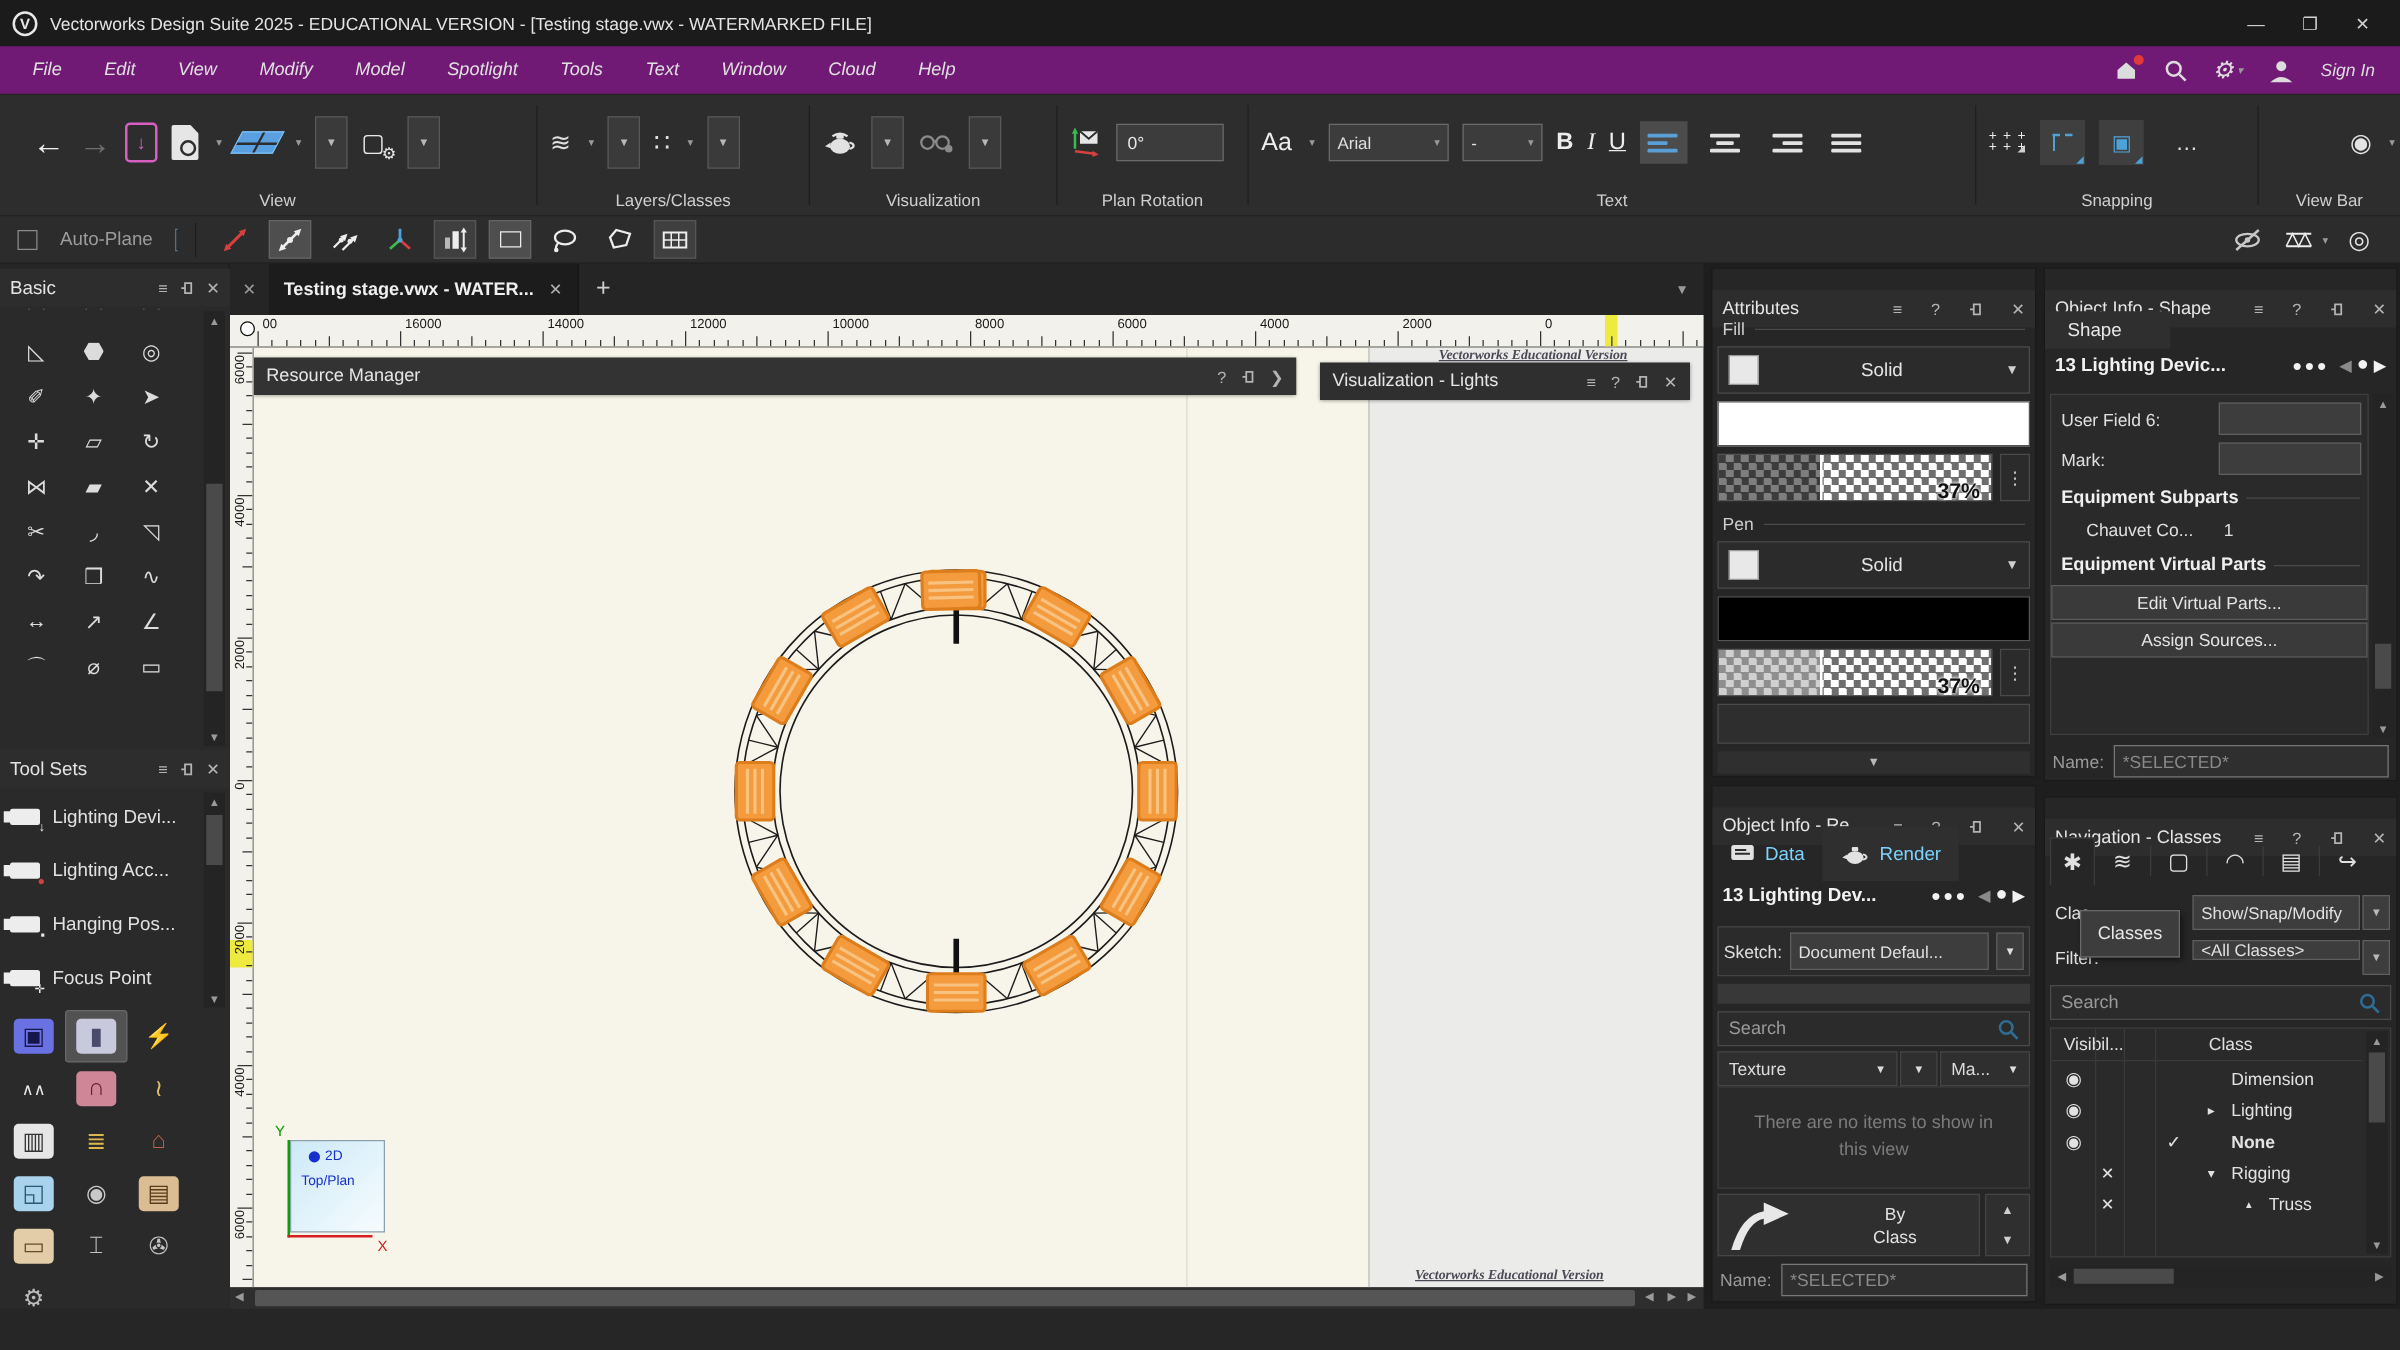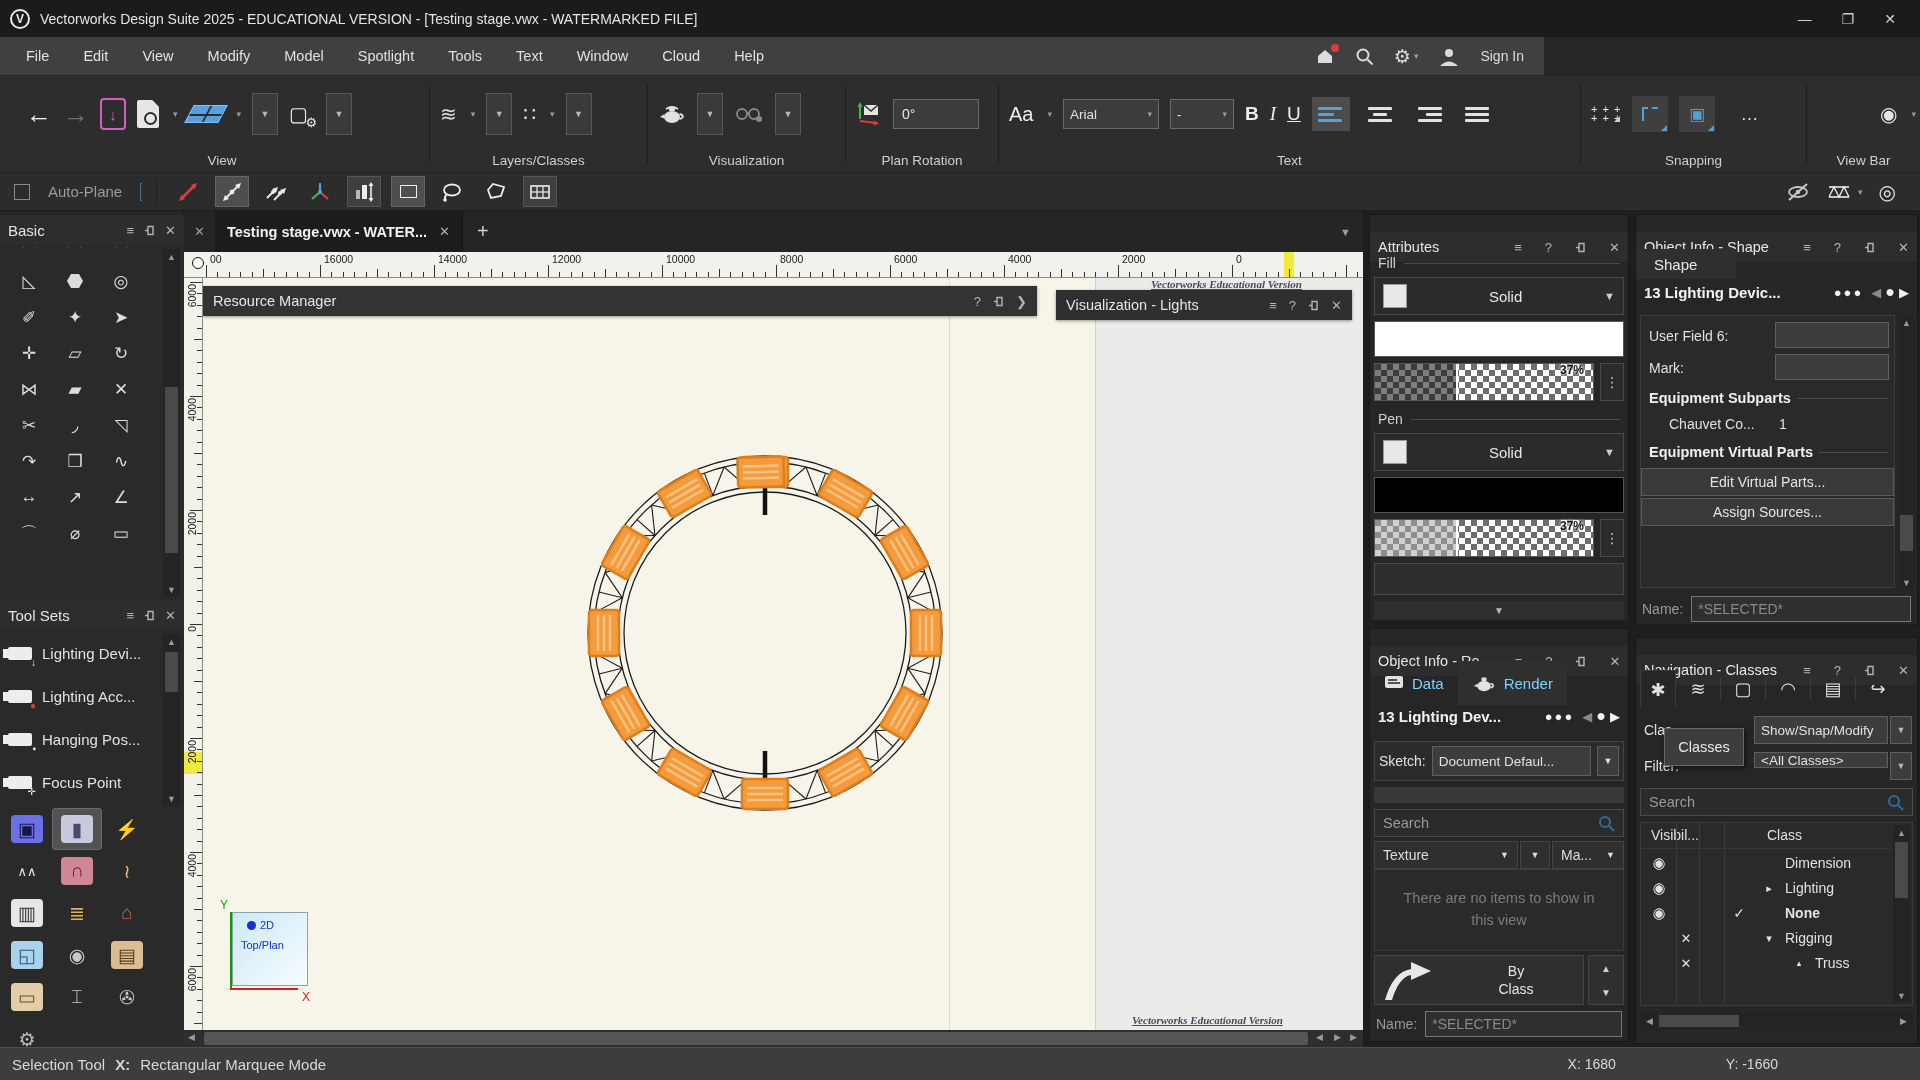--- a/index.html
+++ b/index.html
@@ -12,22 +12,22 @@
   #titlebar { left:0; top:0; width:1920px; height:37px; background:#1b1b1b;
     display:flex; align-items:center; padding:0 10px; }
   .vlogo { width:20px; height:20px; border:2px solid #e8e8e8; border-radius:50%;
     display:flex; align-items:center; justify-content:center; font-weight:bold;
     font-size:12px; color:#e8e8e8; margin-right:10px; }
   #title-text { font-size:14px; color:#e4e4e4; }
   .wincontrols { margin-left:auto; display:flex; gap:30px; padding-right:14px; }
   .wincontrols span { color:#cfcfcf; font-size:14px; cursor:default; }
 
   
-  #menubar { left:0; top:37px; width:1544px; height:39px; background:#404040;
-    display:flex; align-items:center; padding:0 12px; border-bottom:1px solid #242424; }
+  #menubar { left:0; top:37px; width:1920px; height:39px; background:#701a75;
+    display:flex; align-items:center; padding:0 12px; border-bottom:1px solid #242424;font-style:italic; }
   #menu-items { display:flex; gap:6px; }
   .menu-item { padding:6px 14px; color:#e0e0e0; font-size:14.5px; }
   #menubar-right { margin-left:auto; display:flex; align-items:center; gap:20px; padding-right:8px; }
   .mb-icon { position:relative; display:flex; align-items:center; }
   .red-dot { position:absolute; right:-4px; top:-3px; width:8px; height:8px;
     background:#e03a3a; border-radius:50%; }
   .chev { color:#9a9a9a; font-size:9px; margin-left:3px; }
   #signin-label { color:#dcdcdc; font-size:14px; }
 
   
@@ -185,21 +185,21 @@
   .attr-row { position:absolute; left:4px; right:4px; height:38px; background:#2b2b2b;
     border:1px solid #4a4a4a; display:flex; align-items:center; padding:0 8px; }
   .swatch { width:24px; height:24px; background:#e8e8e8; border:1px solid #999; }
   .attr-style-txt { flex:1; text-align:center; font-size:15px; color:#e6e6e6; }
   .colorbar { position:absolute; left:4px; right:4px; height:36px; border:1px solid #555; }
   .opacity-row { position:absolute; left:4px; height:38px; }
   .checker { position:absolute; left:0; top:0; right:30px; bottom:0; border:1px solid #555;
     background:repeating-conic-gradient(#ffffff 0% 25%, #6e6e6e 0% 50%) 0 0/12px 12px; }
   .op-overlay { position:absolute; left:0; top:0; bottom:0; }
   .op-handle { position:absolute; top:0; bottom:0; width:2px; background:#fff; }
-  .op-pct { position:absolute; right:40px; top:0; font-size:12px; font-weight:bold; color:#111;
+  .op-pct { position:absolute; right:40px; top:20px; font-size:17px; font-weight:bold; color:#111;
     text-shadow:0 0 3px #fff,0 0 3px #fff; }
   .dots-btn { position:absolute; right:0; top:0; width:24px; height:38px; background:#2b2b2b;
     border:1px solid #4a4a4a; color:#cfcfcf; display:flex; align-items:center;
     justify-content:center; font-size:14px; }
   .collapse-bar { position:absolute; left:4px; right:4px; height:18px; background:#2f2f2f;
     display:flex; align-items:center; justify-content:center; color:#b8b8b8; font-size:10px; }
   .sel-row { display:flex; align-items:center; gap:8px; padding:0 8px; }
   .sel-title { font-weight:bold; font-size:15px; color:#f2f2f2; white-space:nowrap; }
   .sel-dots { color:#f2f2f2; font-size:13px; letter-spacing:2px; margin-left:auto; }
   .sel-nav { color:#f2f2f2; font-size:13px; display:flex; gap:4px; align-items:center; }
@@ -1394,23 +1394,14 @@
         </div>
       </div>
       <div style="position:absolute;top:374px;left:4px;right:4px;height:18px;background:#242424;display:flex;align-items:center;">
         <span style="color:#9a9a9a;font-size:9px;padding:0 6px;">◀</span>
         <span style="width:80px;height:12px;background:#4a4a4a;"></span>
         <span style="color:#9a9a9a;font-size:9px;padding:0 6px;margin-left:auto;">▶</span>
       </div>
     </div>
   </div>
 
-  <div id="statusbar" class="abs">
-    <span style="font-size:15px;">Selection Tool</span>
-    <span class="b" style="font-size:15px;">X:</span>
-    <span style="font-size:15px;">Rectangular Marquee Mode</span>
-    <span id="status-right">
-      <span>X: 1680</span>
-      <span>Y: -1660</span>
-    </span>
-  </div>
 
 </div>
 
 </body></html>

